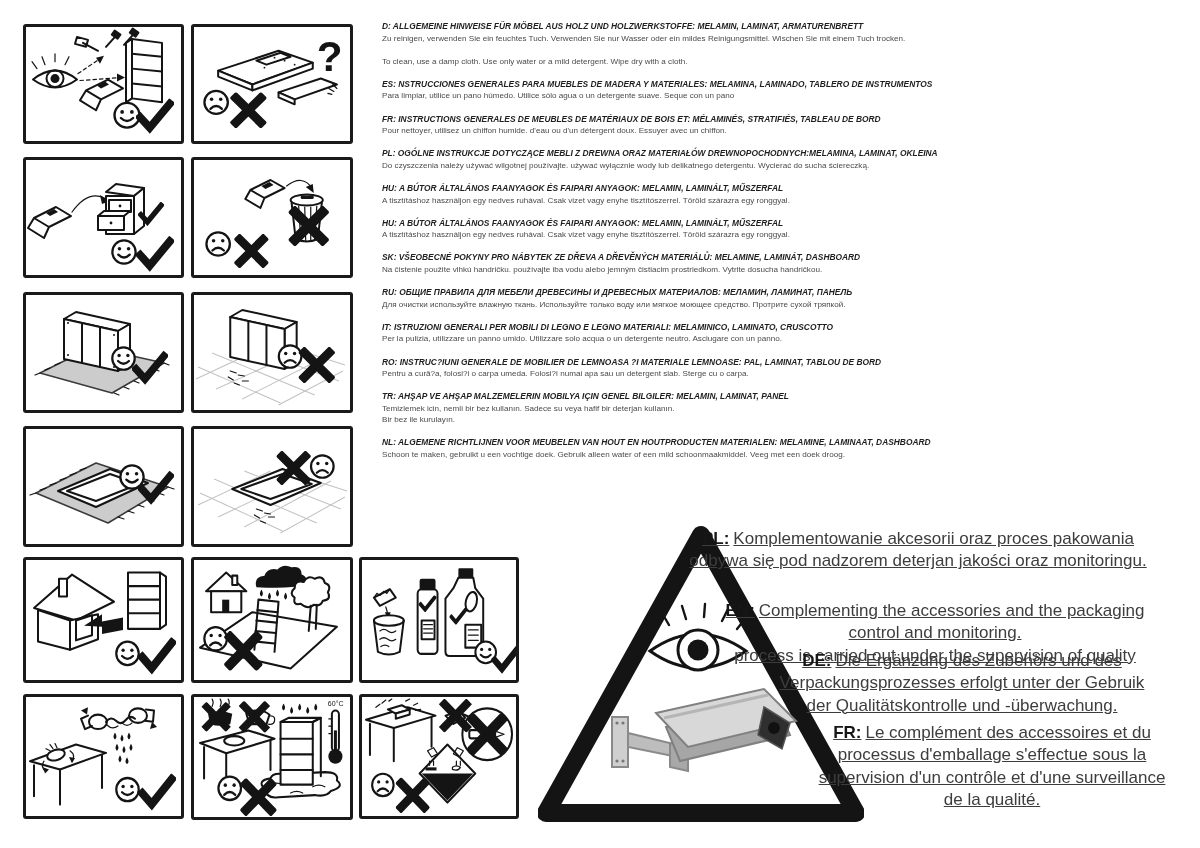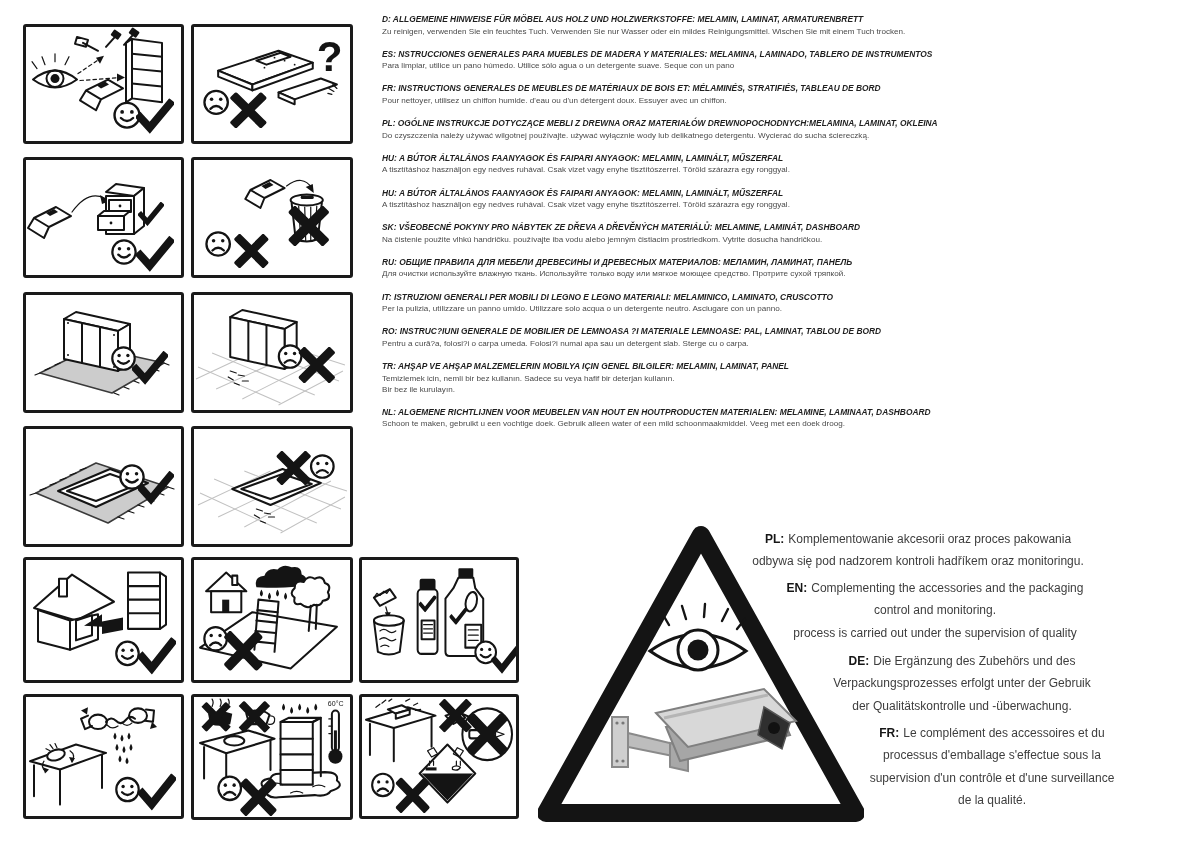--- a/index.html
+++ b/index.html
@@ -7,26 +7,26 @@
         font-family:"Liberation Sans", sans-serif;}
   
   .pbox{position:absolute;border:3px solid #1a1a1a;border-radius:3px;background:#fff;box-sizing:border-box;}
   .pbox svg{display:block;width:100%;height:100%;}
   .o{fill:none;stroke:#141414;stroke-width:2;stroke-linejoin:round;stroke-linecap:round;}
   .f{fill:#141414;stroke:none;}
   .thin{stroke-width:1.2;}
   .grid{stroke:#c2c2c2;stroke-width:1;fill:none;}
   .rug{fill:#cccccc;stroke:#3a3a3a;stroke-width:1.6;stroke-linejoin:round;}
   
-  .lang-col{position:absolute;left:382px;top:14px;width:805px;}
+  .lang-col{position:absolute;left:382px;top:21px;width:805px;}
   .lang-block{margin-bottom:12px;}
   .lang-head{font-style:italic;font-weight:bold;font-size:8.4px;line-height:11.5px;color:#1f1f1f;}
   .lang-line{font-size:8.1px;line-height:11.2px;color:#4a4a4a;}
   
-  .qn{position:absolute;text-align:center;font-size:12px;line-height:22.3px;color:#3d3d3d;}
+  .qn{position:absolute;text-align:center;font-size:17px;line-height:22.3px;color:#3d3d3d;text-decoration:underline;}
   .qn b{color:#161616;margin-right:4px;}
   .tri-wrap{position:absolute;left:538px;top:521px;width:326px;height:306px;}
   .tri-wrap svg{display:block;width:100%;height:100%;}
 </style>
 </head>
 <body>
 
 <div class="page">
 
   <svg width="0" height="0" style="position:absolute" aria-hidden="true">
@@ -428,20 +428,21 @@
       <use href="#sym-x" x="34" y="78" width="34" height="34"></use>
     </svg>
   </div>
 
   <div class="lang-col">
     <div class="lang-block">
       <div class="lang-head">D: ALLGEMEINE HINWEISE FÜR MÖBEL AUS HOLZ UND HOLZWERKSTOFFE: MELAMIN, LAMINAT,  ARMATURENBRETT</div>
       <div class="lang-line">Zu reinigen, verwenden Sie ein feuchtes Tuch. Verwenden Sie nur Wasser oder ein mildes Reinigungsmittel. Wischen Sie mit einem Tuch trocken.</div>
     </div>
     <div class="lang-block">
+      <div class="lang-line">To clean, use a damp cloth. Use only water or a mild detergent. Wipe dry with a cloth.</div>
     </div>
     <div class="lang-block">
       <div class="lang-head">ES: NSTRUCCIONES GENERALES PARA MUEBLES DE MADERA Y MATERIALES: MELAMINA, LAMINADO, TABLERO DE INSTRUMENTOS</div>
       <div class="lang-line">Para limpiar, utilice un pano húmedo. Utilice sólo agua o un detergente suave. Seque con un pano</div>
     </div>
     <div class="lang-block">
       <div class="lang-head">FR: INSTRUCTIONS GENERALES DE MEUBLES DE MATÉRIAUX DE BOIS ET: MÉLAMINÉS, STRATIFIÉS, TABLEAU DE BORD</div>
       <div class="lang-line">Pour nettoyer, utilisez un chiffon humide. d'eau ou d'un détergent doux. Essuyer avec un chiffon.</div>
     </div>
     <div class="lang-block">
@@ -504,23 +505,23 @@
         <polygon points="118,192 226,168 258,200 150,226" fill="#d8d8d8" stroke="#808080" stroke-width="2"></polygon>
         <path d="M126,197 L230,174" stroke="#b5b5b5" stroke-width="3" fill="none"></path>
         <polygon points="226,186 252,202 244,228 220,214" fill="#2f2f2f" stroke="#555" stroke-width="1.5"></polygon>
         <circle cx="236" cy="207" r="6" fill="#111"></circle>
       </g>
     </svg>
   </div>
 
   <div class="qn" style="left:668px;top:528px;width:500px">
     <div><b>PL:</b><span>Komplementowanie akcesorii oraz proces pakowania</span></div>
-    <div>odbywa się pod nadzorem kontroli hadříkem oraz monitoringu.</div>
-  </div>
-  <div class="qn" style="left:700px;top:577px;width:470px">
+    <div>odbywa się pod nadzorem deterjan jakości oraz monitoringu.</div>
+  </div>
+  <div class="qn" style="left:700px;top:600px;width:470px">
     <div><b>EN:</b><span>Complementing the accessories and the packaging</span></div>
     <div>control and monitoring.</div>
     <div>process is carried out under the supervision of quality</div>
   </div>
   <div class="qn" style="left:742px;top:650px;width:440px">
     <div><b>DE:</b><span>Die Ergänzung des Zubehörs und des</span></div>
     <div>Verpackungsprozesses erfolgt unter der Gebruik</div>
     <div>der Qualitätskontrolle und -überwachung.</div>
   </div>
   <div class="qn" style="left:792px;top:722px;width:400px">

